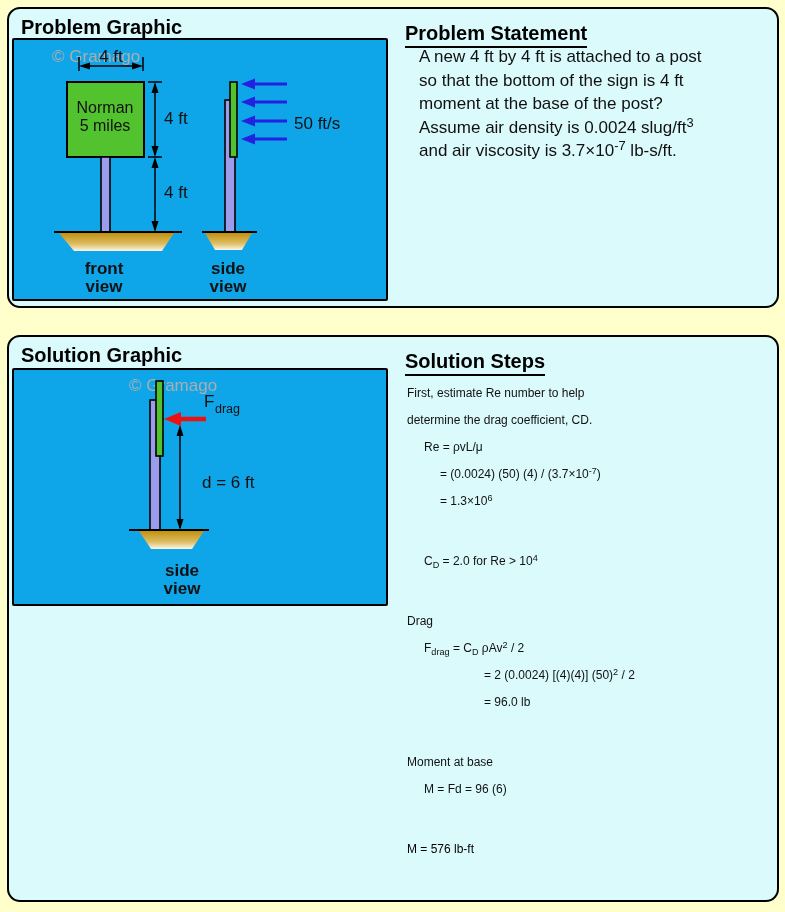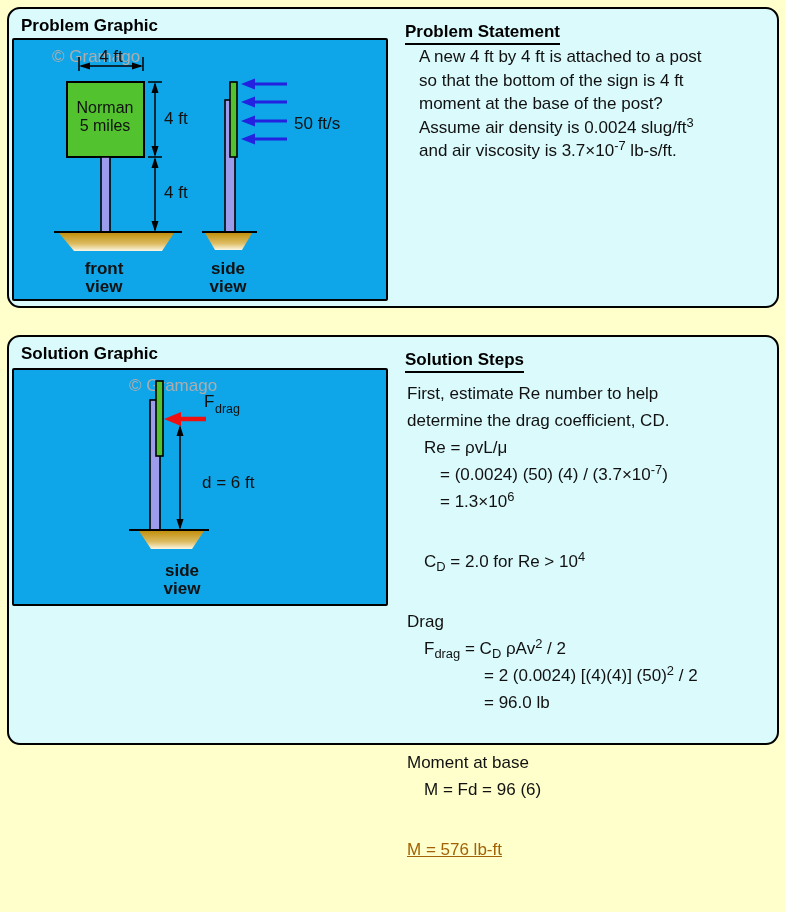--- a/index.html
+++ b/index.html
@@ -1,32 +1,32 @@
 <!DOCTYPE html>
 <html><head>
 <meta charset="utf-8">
 <style>
   html,body{margin:0;padding:0;background:#FFFFCC;}
   .stage{position:relative;width:785px;height:912px;background:#FFFFCC;overflow:hidden;
          font-family:"Liberation Sans","DejaVu Sans",sans-serif;color:#111;}
   .panel{position:absolute;left:7px;width:772px;background:#DBFAFC;border:2px solid #000;
          border-radius:13px;box-sizing:border-box;}
   .panel1{top:7px;height:301px;}
-  .panel2{top:335px;height:410px;padding-left:8px;}
-  .panel-h{position:absolute;margin:0;font-size:17px;font-weight:bold;color:#000;}
+  .panel2{top:335px;height:567px;padding-left:8px;}
+  .panel-h{position:absolute;margin:0;font-size:20px;font-weight:bold;color:#000;}
   .left-h{left:12px;top:7px;}
   .right-h{left:396px;top:7px;margin-top:6px;}
   .ul{border-bottom:2px solid #000;padding-bottom:2px;}
   .gbox{position:absolute;left:3px;background:#0ea5e9;border:2px solid #000;border-radius:2px;
         box-sizing:border-box;}
   .gbox1{top:29px;width:376px;height:263px;}
   .gbox2{top:31px;width:376px;height:238px;}
   .textcol{position:absolute;left:398px;width:368px;}
   .statement{top:36px;font-size:17px;line-height:23.5px;margin-left:12px;}
-  .steps{top:43px;font-size:17px;line-height:27px;}
+  .steps{top:43px;font-size:12px;line-height:27px;}
   .tline{white-space:nowrap;}
   .tline.blank{height:33px;}
   .ind1{padding-left:17px;}
   .ind2{padding-left:33px;}
   .ind3{padding-left:77px;}
   .tline sup{font-size:76%;line-height:0;position:relative;vertical-align:baseline;bottom:0.45em;}
   .tline sub{font-size:76%;line-height:0;position:relative;vertical-align:baseline;top:0.28em;}
   svg{display:block;}
   svg text{font-family:"Liberation Sans","DejaVu Sans",sans-serif;fill:#111;}
   .svgl{font-size:17px;}
@@ -184,16 +184,16 @@
         <div class="tline ind1"><span>C</span><sub>D</sub><span> = 2.0 for Re &gt; 10</span><sup>4</sup></div>
         <div class="tline blank"></div>
         <div class="tline"><span>Drag</span></div>
         <div class="tline ind1"><span>F</span><sub>drag</sub><span> = C</span><sub>D</sub><span> ρAv</span><sup>2</sup><span> / 2</span></div>
         <div class="tline ind3"><span>= 2 (0.0024) [(4)(4)] (50)</span><sup>2</sup><span> / 2</span></div>
         <div class="tline ind3"><span>= 96.0 lb</span></div>
         <div class="tline blank"></div>
         <div class="tline"><span>Moment at base</span></div>
         <div class="tline ind1"><span>M = Fd = 96 (6)</span></div>
         <div class="tline blank"></div>
-        <div class="tline" style="color: #a16207; text-decoration: underline;"><span>M = 576 lb-ft</span></div>
+        <div class="tline" style="color: #000000;"><span>M = 576 lb-ft</span></div>
       </div>
   </section>
 </div>
 
 </body></html>

